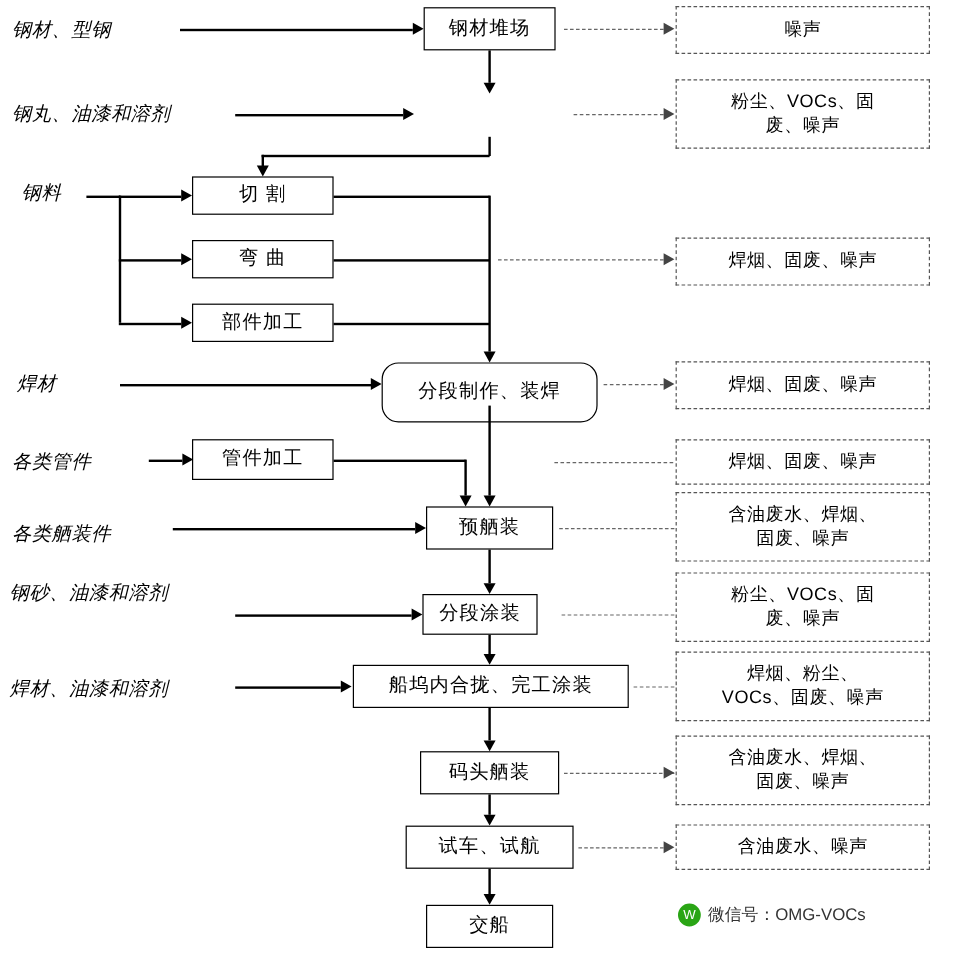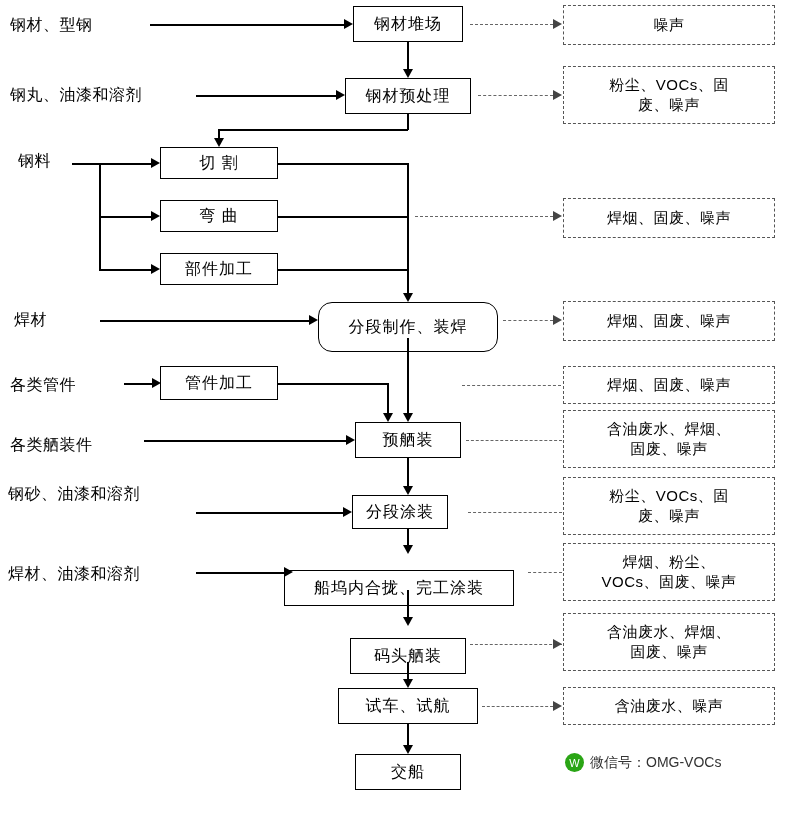--- a/index.html
+++ b/index.html
@@ -33,20 +33,21 @@
   }
   .inputlabel {
     position: absolute;
     box-sizing: border-box;
     font-size: 16px;
     color: #000000;
     display: flex;
     align-items: center;
     white-space: nowrap;
     letter-spacing: 0.5px;
+    font-style: italic;
   }
   .emission {
     position: absolute;
     box-sizing: border-box;
     border: 1px dashed #555555;
     background: #ffffff;
     display: flex;
     align-items: center;
     justify-content: center;
     text-align: center;
@@ -137,23 +138,20 @@
   <div class="inputlabel" style="left:8px; top:481px; width:200px; height:26px;">
     <span>钢砂、油漆和溶剂</span>
   </div>
   <div class="inputlabel" style="left:8px; top:561px; width:200px; height:26px;">
     <span>焊材、油漆和溶剂</span>
   </div>
 
   <div class="node" style="left:353px; top:6px; width:110px; height:36px;">
     <span>钢材堆场</span>
   </div>
-  <div class="node" style="left:345px; top:78px; width:126px; height:36px;">
-    <span>钢材预处理</span>
-  </div>
   <div class="node" style="left:160px; top:147px; width:118px; height:32px;">
     <span>切    割</span>
   </div>
   <div class="node" style="left:160px; top:200px; width:118px; height:32px;">
     <span>弯    曲</span>
   </div>
   <div class="node" style="left:160px; top:253px; width:118px; height:32px;">
     <span>部件加工</span>
   </div>
   <div class="node" style="left:318px; top:302px; width:180px; height:50px;border-radius:14px;">
@@ -161,24 +159,24 @@
   </div>
   <div class="node" style="left:160px; top:366px; width:118px; height:34px;">
     <span>管件加工</span>
   </div>
   <div class="node" style="left:355px; top:422px; width:106px; height:36px;">
     <span>预舾装</span>
   </div>
   <div class="node" style="left:352px; top:495px; width:96px; height:34px;">
     <span>分段涂装</span>
   </div>
-  <div class="node" style="left:284px; top:554px; width:230px; height:36px;margin-top:16px;">
+  <div class="node" style="left:294px; top:554px; width:230px; height:36px;">
     <span>船坞内合拢、完工涂装</span>
   </div>
-  <div class="node" style="left:350px; top:626px; width:116px; height:36px;margin-top:12px;">
+  <div class="node" style="left:350px; top:626px; width:116px; height:36px;">
     <span>码头舾装</span>
   </div>
   <div class="node" style="left:355px; top:754px; width:106px; height:36px;">
     <span>交船</span>
   </div>
   <div class="node" style="left:338px; top:688px; width:140px; height:36px;">
     <span>试车、试航</span>
   </div>
 
   <div class="emission" style="left:563px; top:5px; width:212px; height:40px;">

